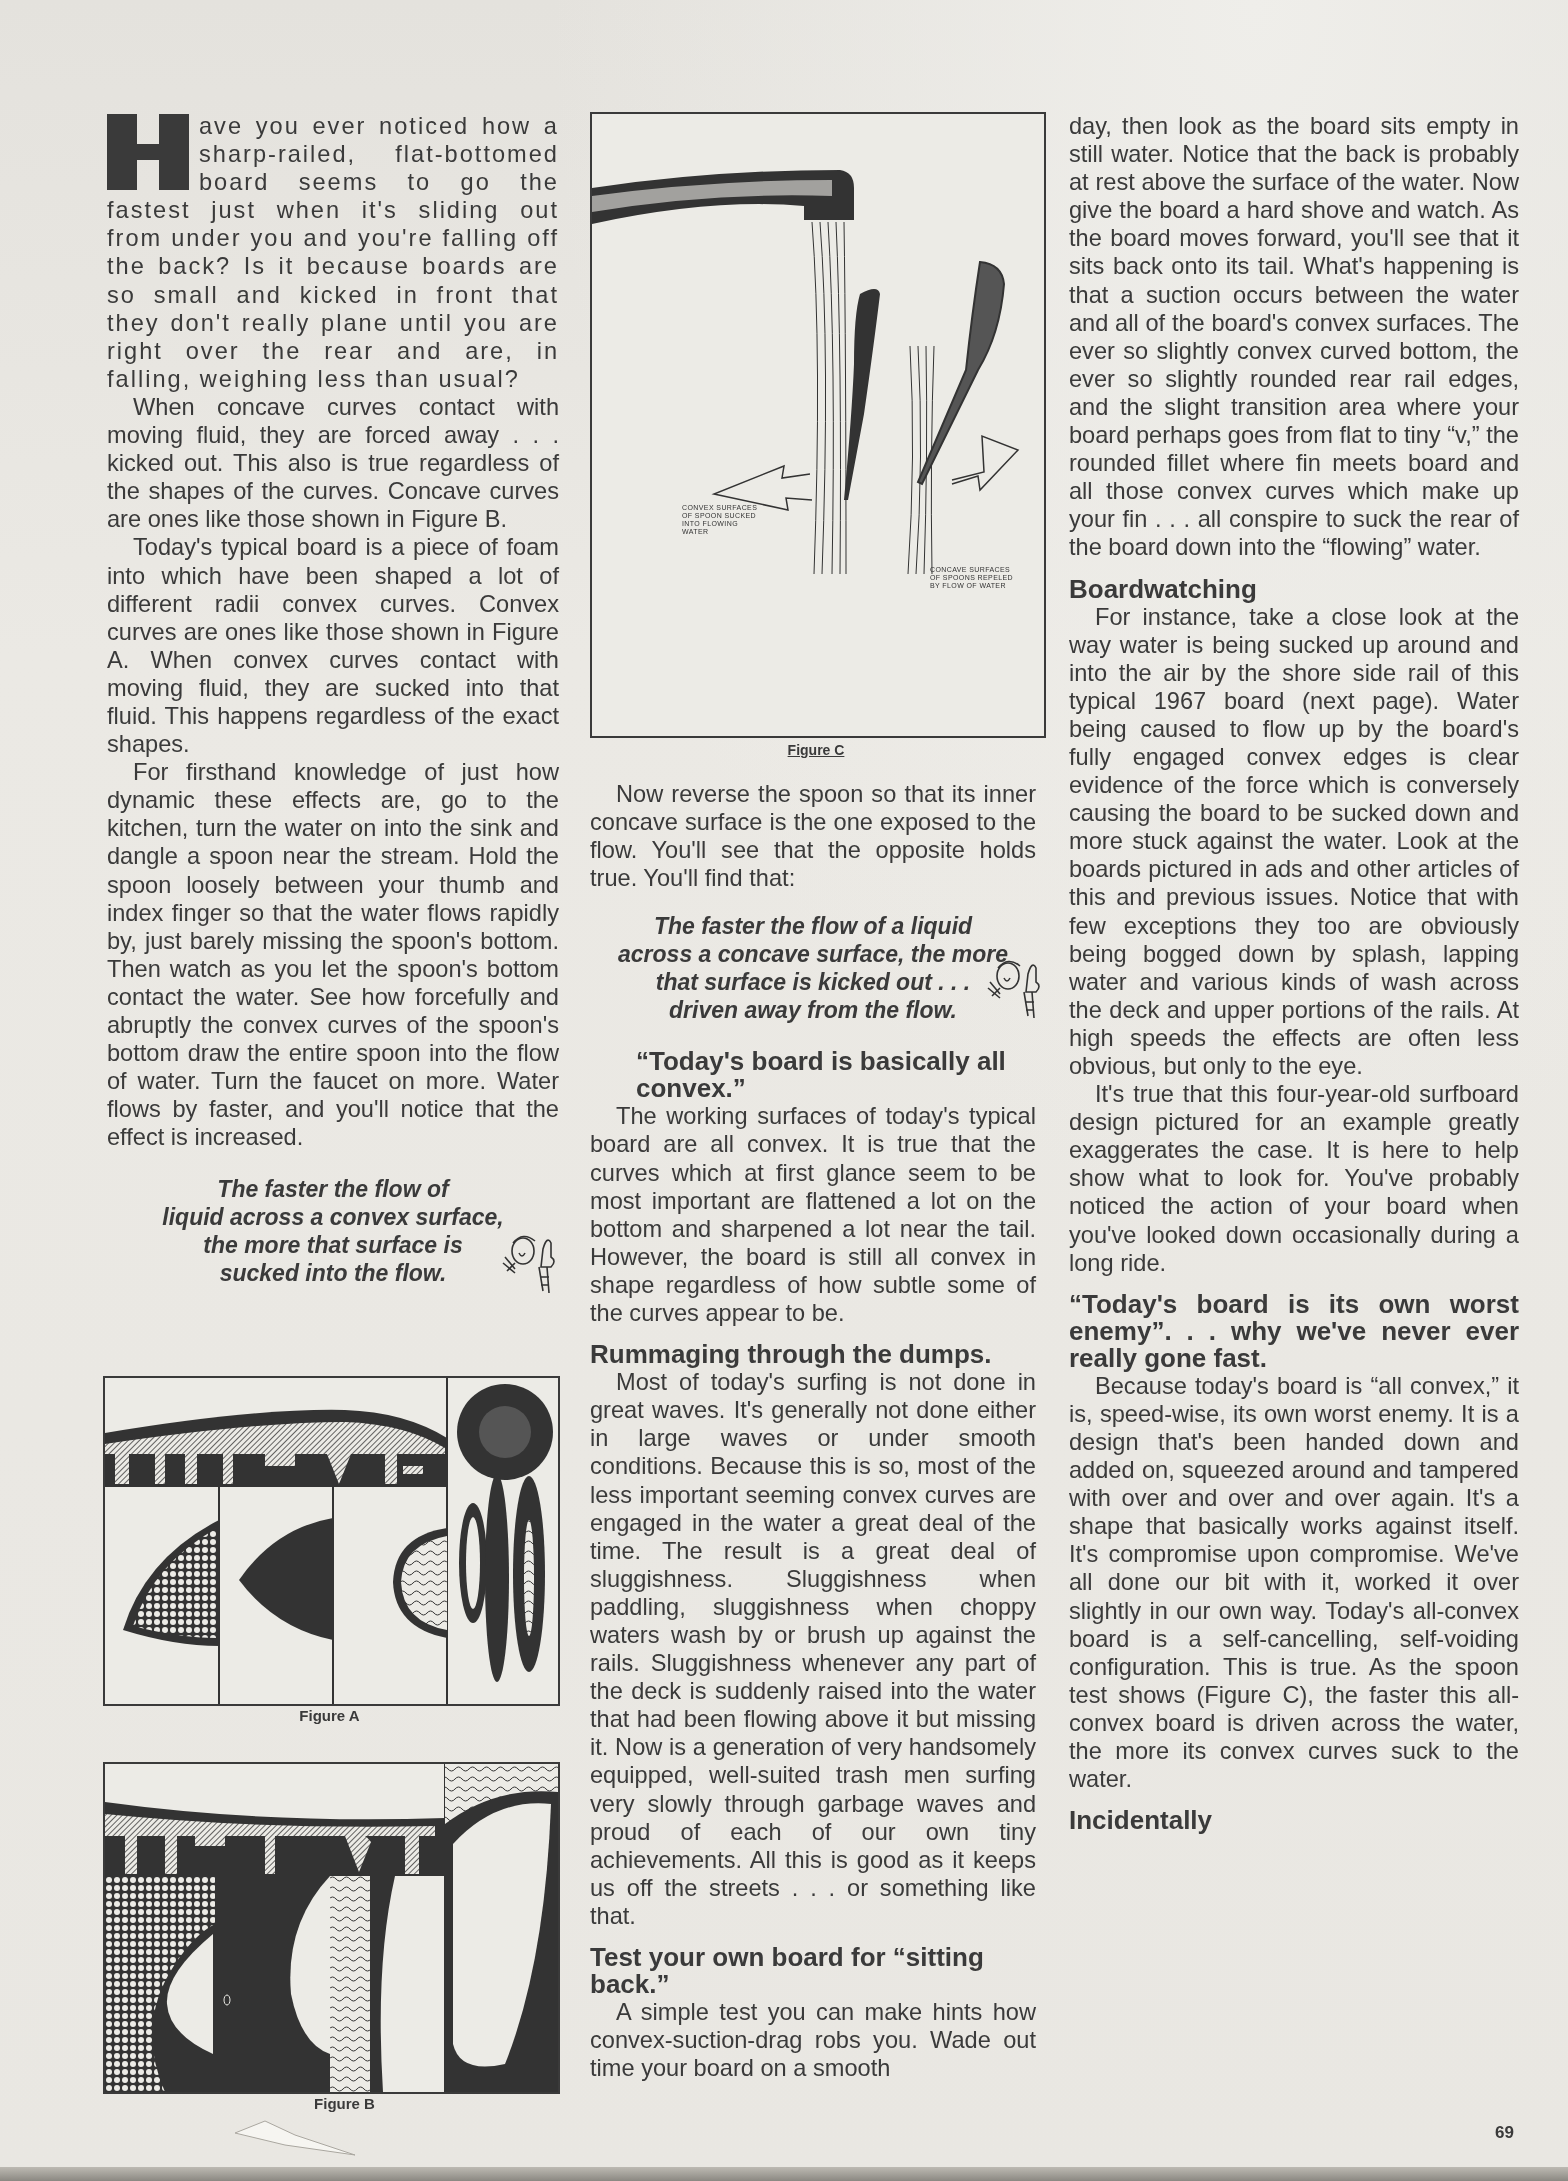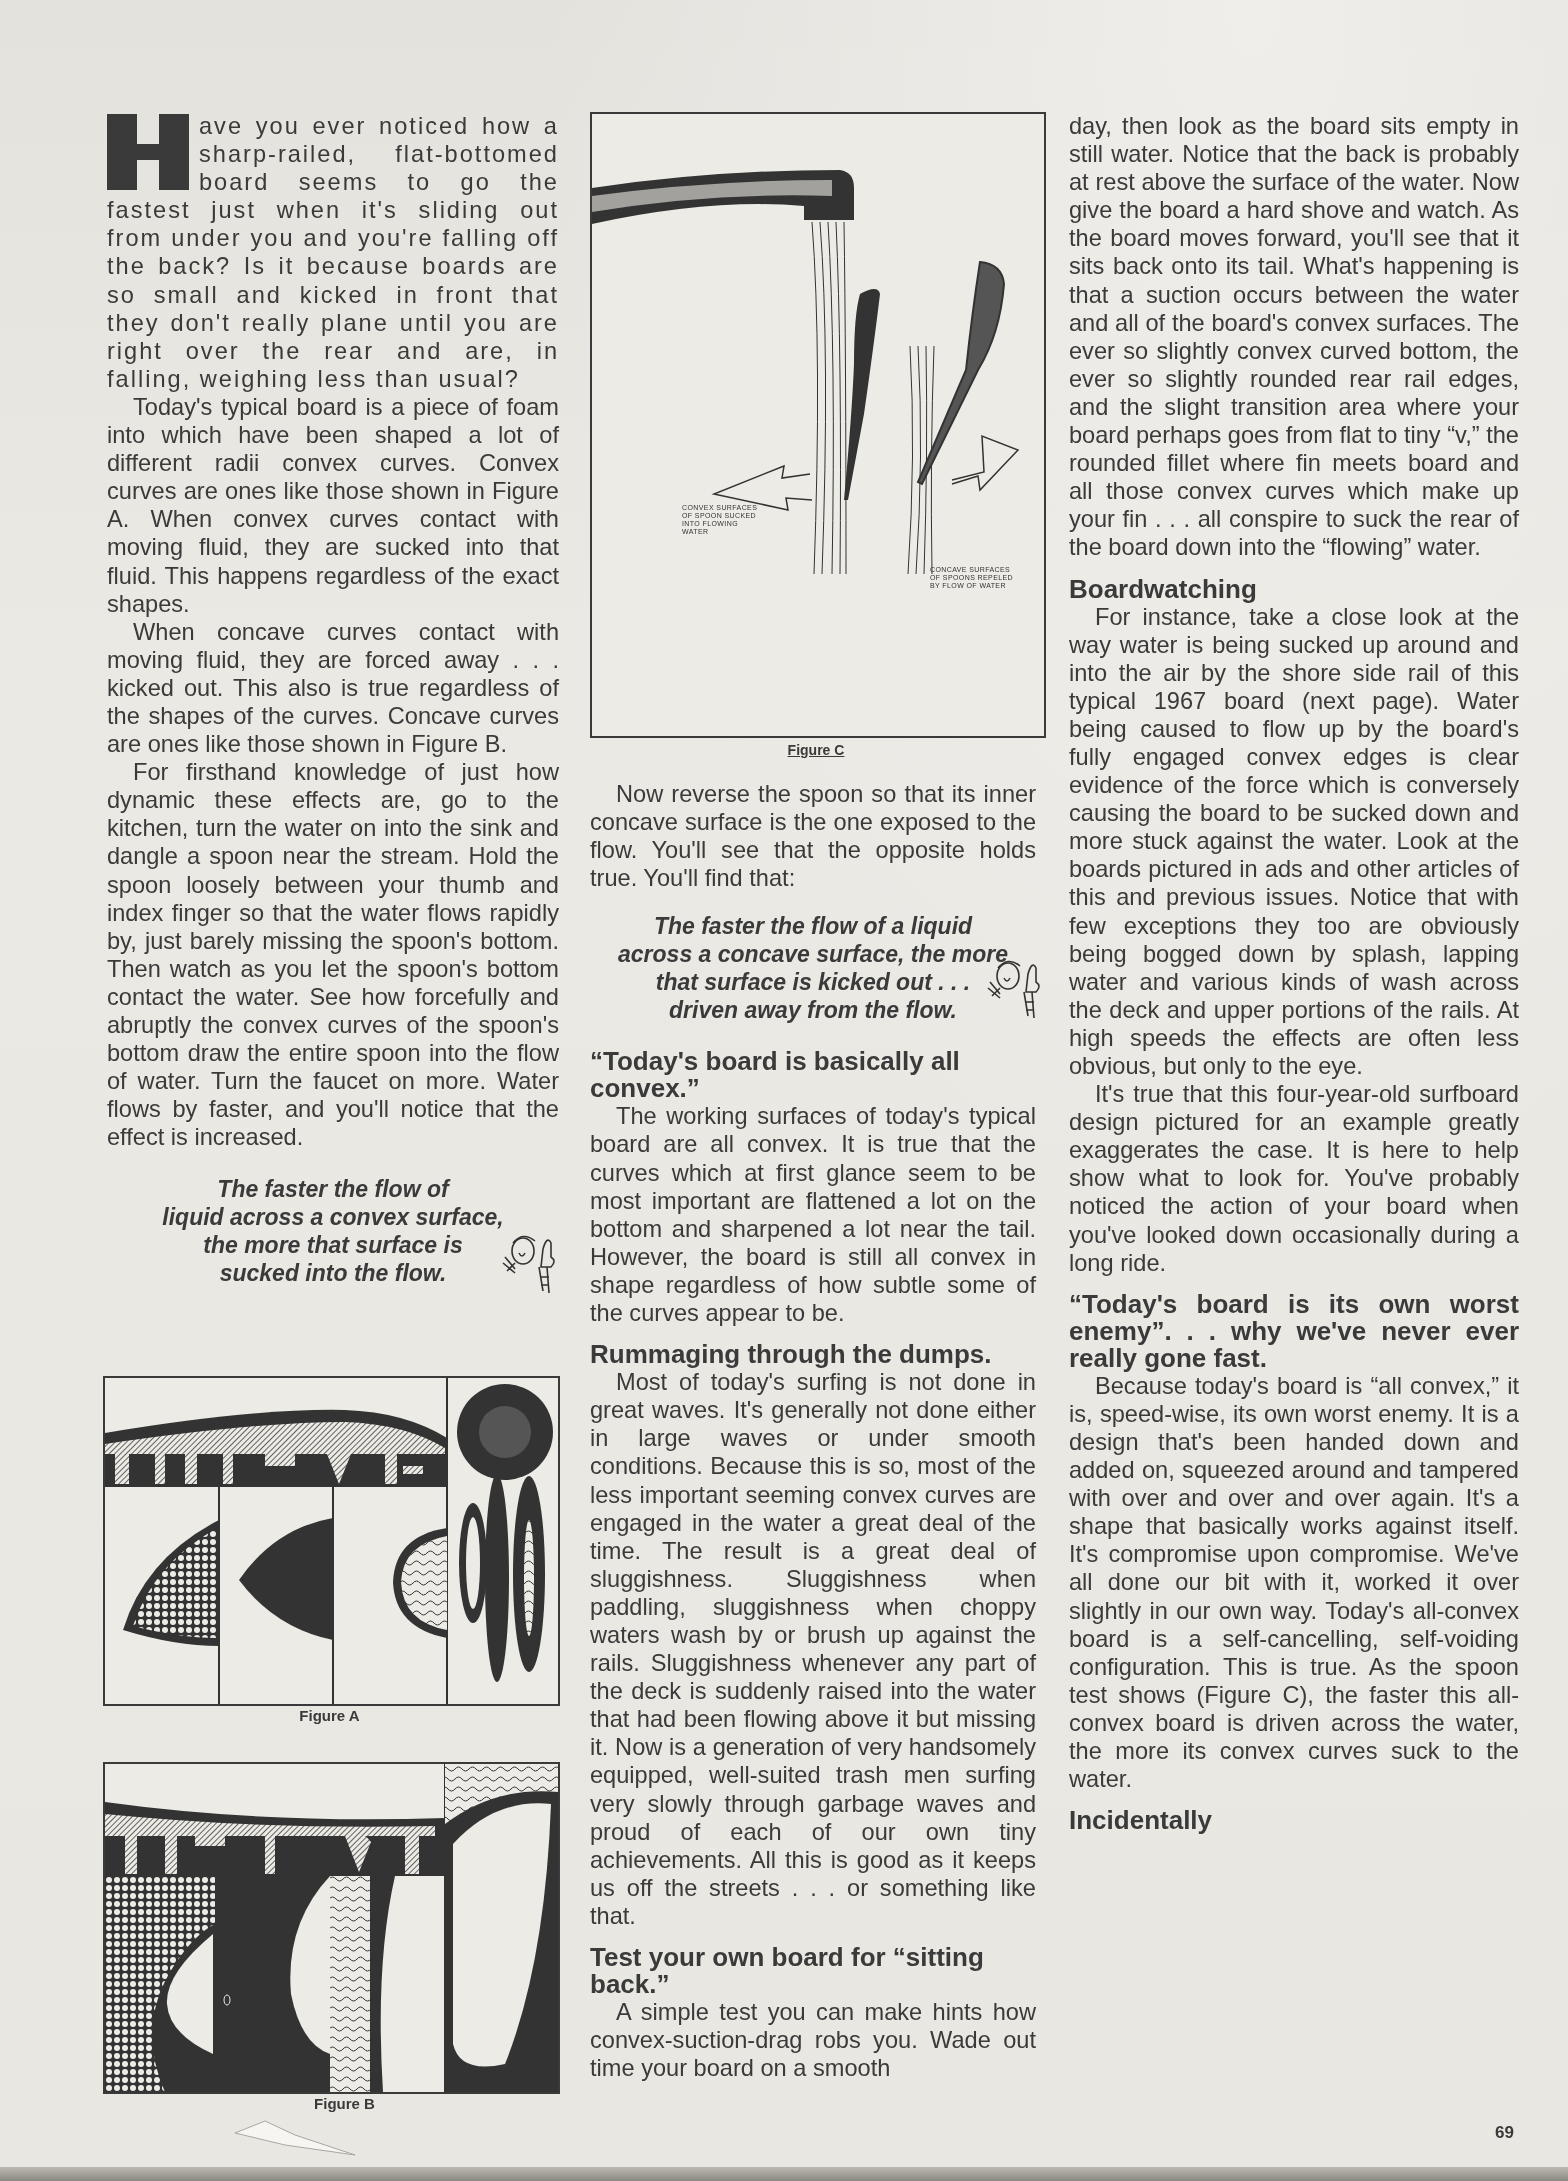--- a/index.html
+++ b/index.html
@@ -76,22 +76,22 @@
 
   <div class="col col1">
     <div class="dropcap-wrap">
       <div class="dropcap">
         <div class="h-l"></div>
           <div class="h-m"></div>
           <div class="h-r"></div>
       </div>
       <p class="noindent first-lines">ave you ever noticed how a sharp-railed, flat-bottomed board seems to go the fastest just when it's sliding out from under you and you're falling off the back? Is it because boards are so small and kicked in front that they don't really plane until you are right over the rear and are, in falling, weighing less than usual?</p>
     </div>
+    <p>When concave curves contact with moving fluid, they are forced away . . . kicked out. This also is true regardless of the shapes of the curves. Concave curves are ones like those shown in Figure B.</p>
     <p>Today's typical board is a piece of foam into which have been shaped a lot of different radii convex curves. Convex curves are ones like those shown in Figure A. When convex curves contact with moving fluid, they are sucked into that fluid. This happens regardless of the exact shapes.</p>
-    <p>When concave curves contact with moving fluid, they are forced away . . . kicked out. This also is true regardless of the shapes of the curves. Concave curves are ones like those shown in Figure B.</p>
     <p>For firsthand knowledge of just how dynamic these effects are, go to the kitchen, turn the water on into the sink and dangle a spoon near the stream. Hold the spoon loosely between your thumb and index finger so that the water flows rapidly by, just barely missing the spoon's bottom. Then watch as you let the spoon's bottom contact the water. See how forcefully and abruptly the convex curves of the spoon's bottom draw the entire spoon into the flow of water. Turn the faucet on more. Water flows by faster, and you'll notice that the effect is increased.</p>
 
     <div class="pullquote" style="margin-top:24px;">
       <div>The faster the flow of</div>
       <div>liquid across a convex surface,</div>
       <div>the more that surface is</div>
       <div>sucked into the flow.</div>
       <svg class="cartoon" viewBox="0 0 66 70" style="right:-6px; top:52px;">
         <g fill="none" stroke="#333" stroke-width="1.6">
           <ellipse cx="24" cy="24" rx="11" ry="13"></ellipse>
@@ -238,21 +238,21 @@
           <ellipse cx="24" cy="24" rx="11" ry="13"></ellipse>
           <path d="M14 16 q10 -12 22 -2"></path>
           <path d="M20 26 q3 6 6 0"></path>
           <path d="M6 30 l10 12 M4 36 l12 10 M8 44 l8 -8"></path>
           <path d="M44 22 q4 -14 8 -6 l0 14 q6 4 0 10 l-10 0 z"></path>
           <path d="M40 40 l4 24 M48 40 l2 26 M42 50 l8 0 M42 58 l8 0"></path>
         </g>
       </svg>
     </div>
 
-    <h3 style="margin-top:24px;">“Today's board is basically all convex.”</h3>
+    <h3 style="margin-top:24px;margin-left:46px;">“Today's board is basically all convex.”</h3>
     <p>The working surfaces of today's typical board are all convex. It is true that the curves which at first glance seem to be most important are flattened a lot on the bottom and sharpened a lot near the tail. However, the board is still all convex in shape regardless of how subtle some of the curves appear to be.</p>
 
     <h3>Rummaging through the dumps.</h3>
     <p>Most of today's surfing is not done in great waves. It's generally not done either in large waves or under smooth conditions. Because this is so, most of the less important seeming convex curves are engaged in the water a great deal of the time. The result is a great deal of sluggishness. Sluggishness when paddling, sluggishness when choppy waters wash by or brush up against the rails. Sluggishness whenever any part of the deck is suddenly raised into the water that had been flowing above it but missing it. Now is a generation of very handsomely equipped, well-suited trash men surfing very slowly through garbage waves and proud of each of our own tiny achievements. All this is good as it keeps us off the streets . . . or something like that.</p>
 
     <h3>Test your own board for “sitting back.”</h3>
     <p>A simple test you can make hints how convex-suction-drag robs you. Wade out time your board on a smooth</p>
   </div>
 
   <div class="col col3">

